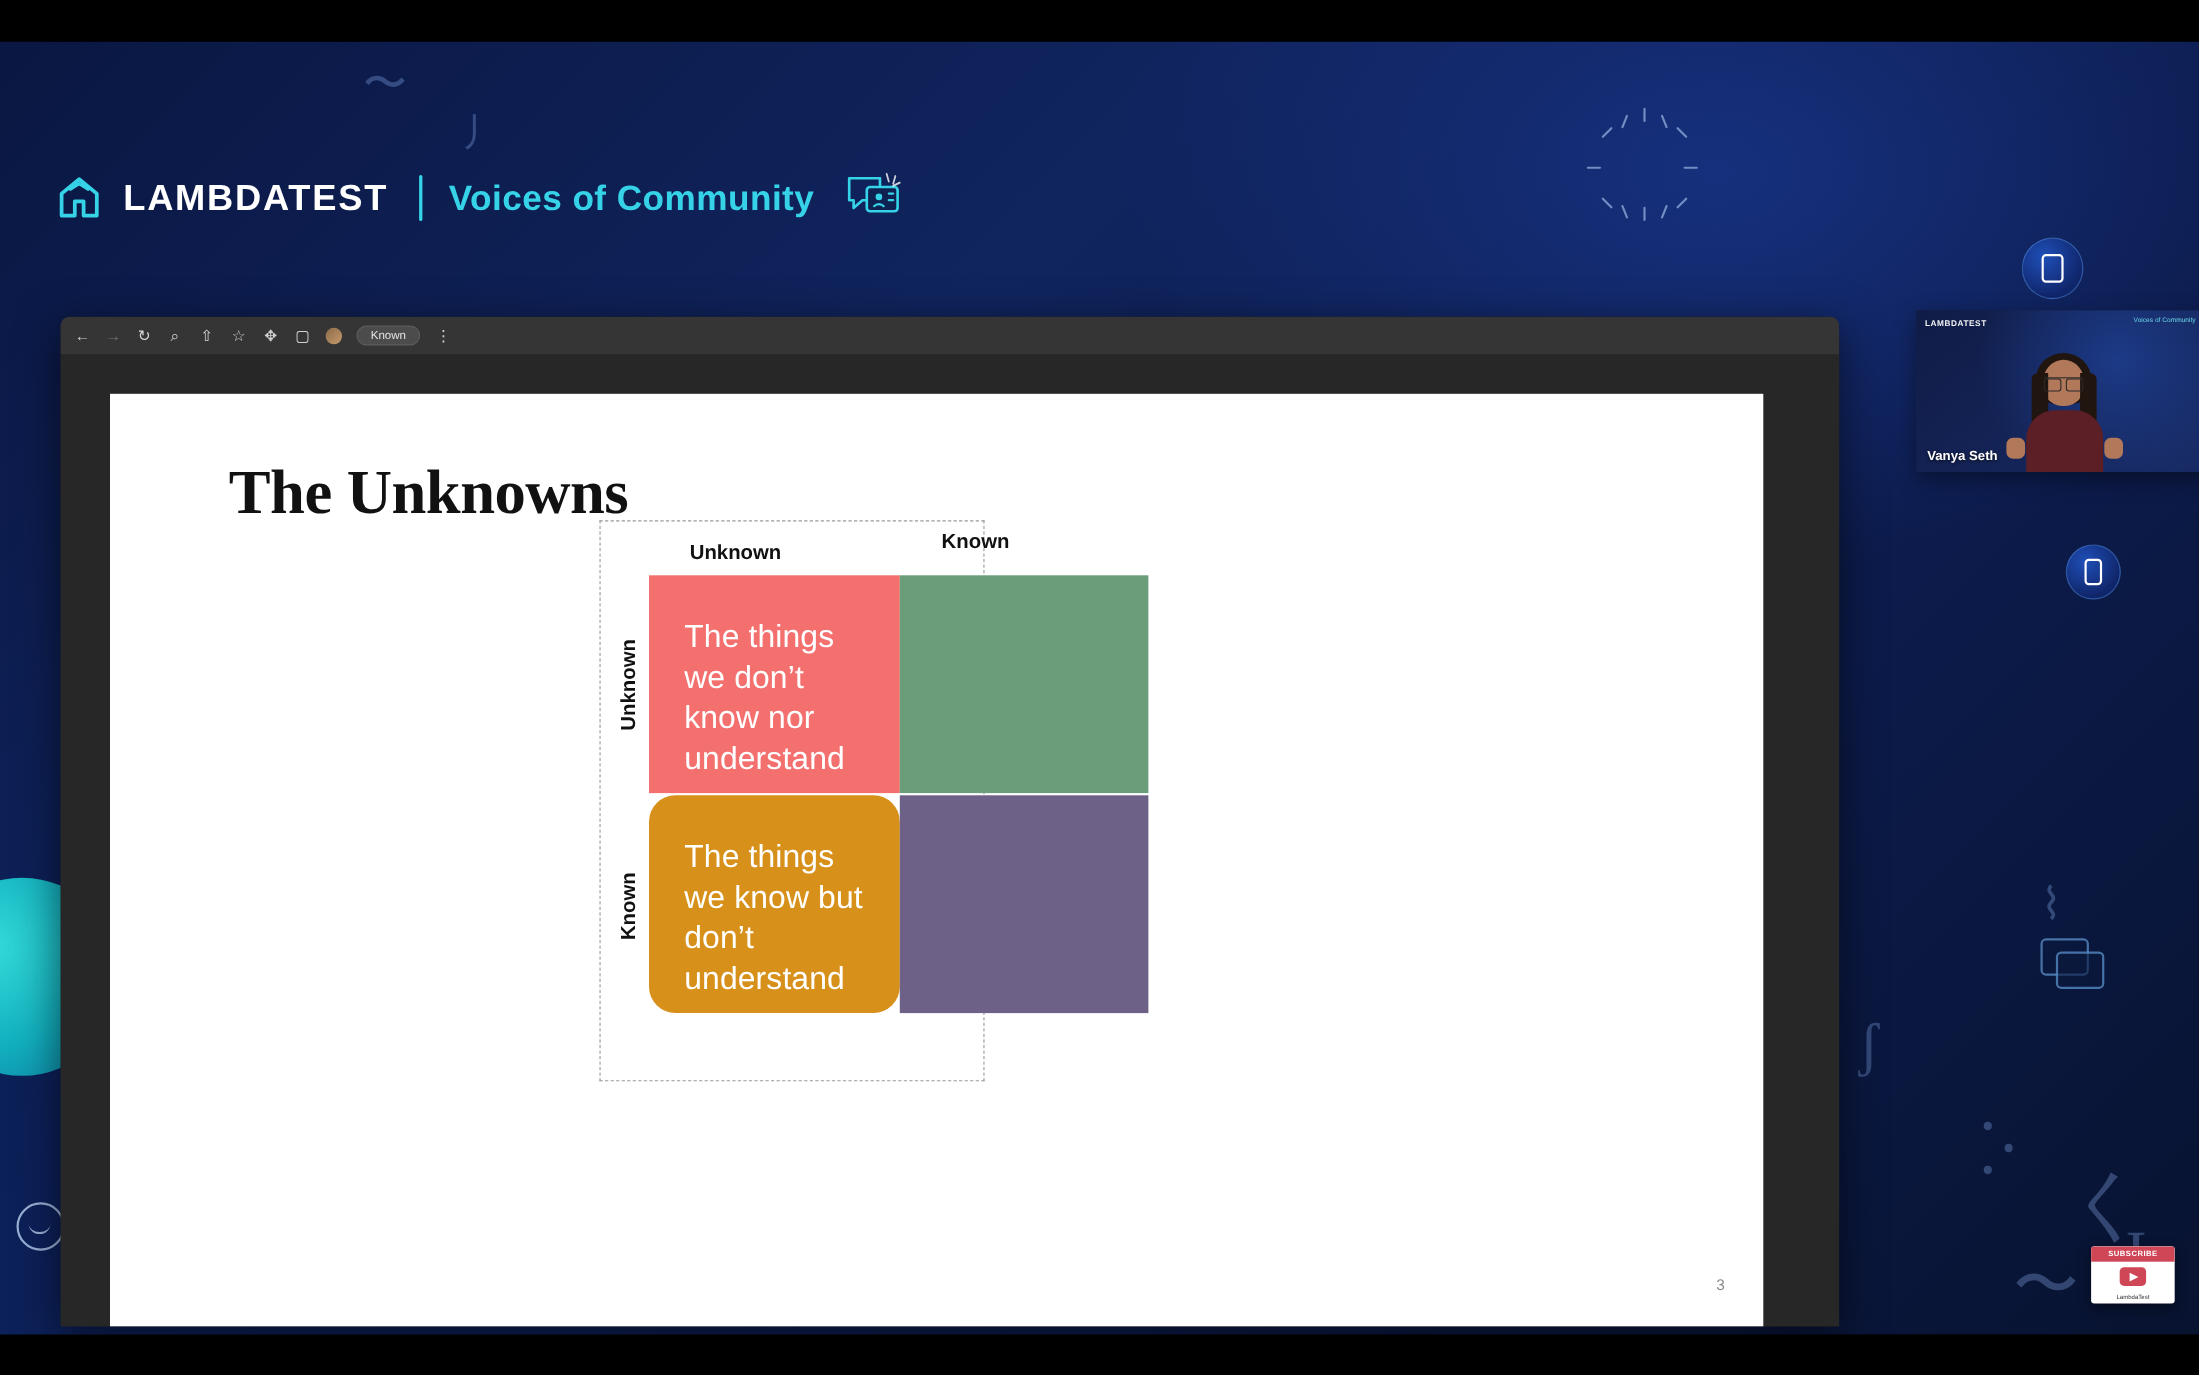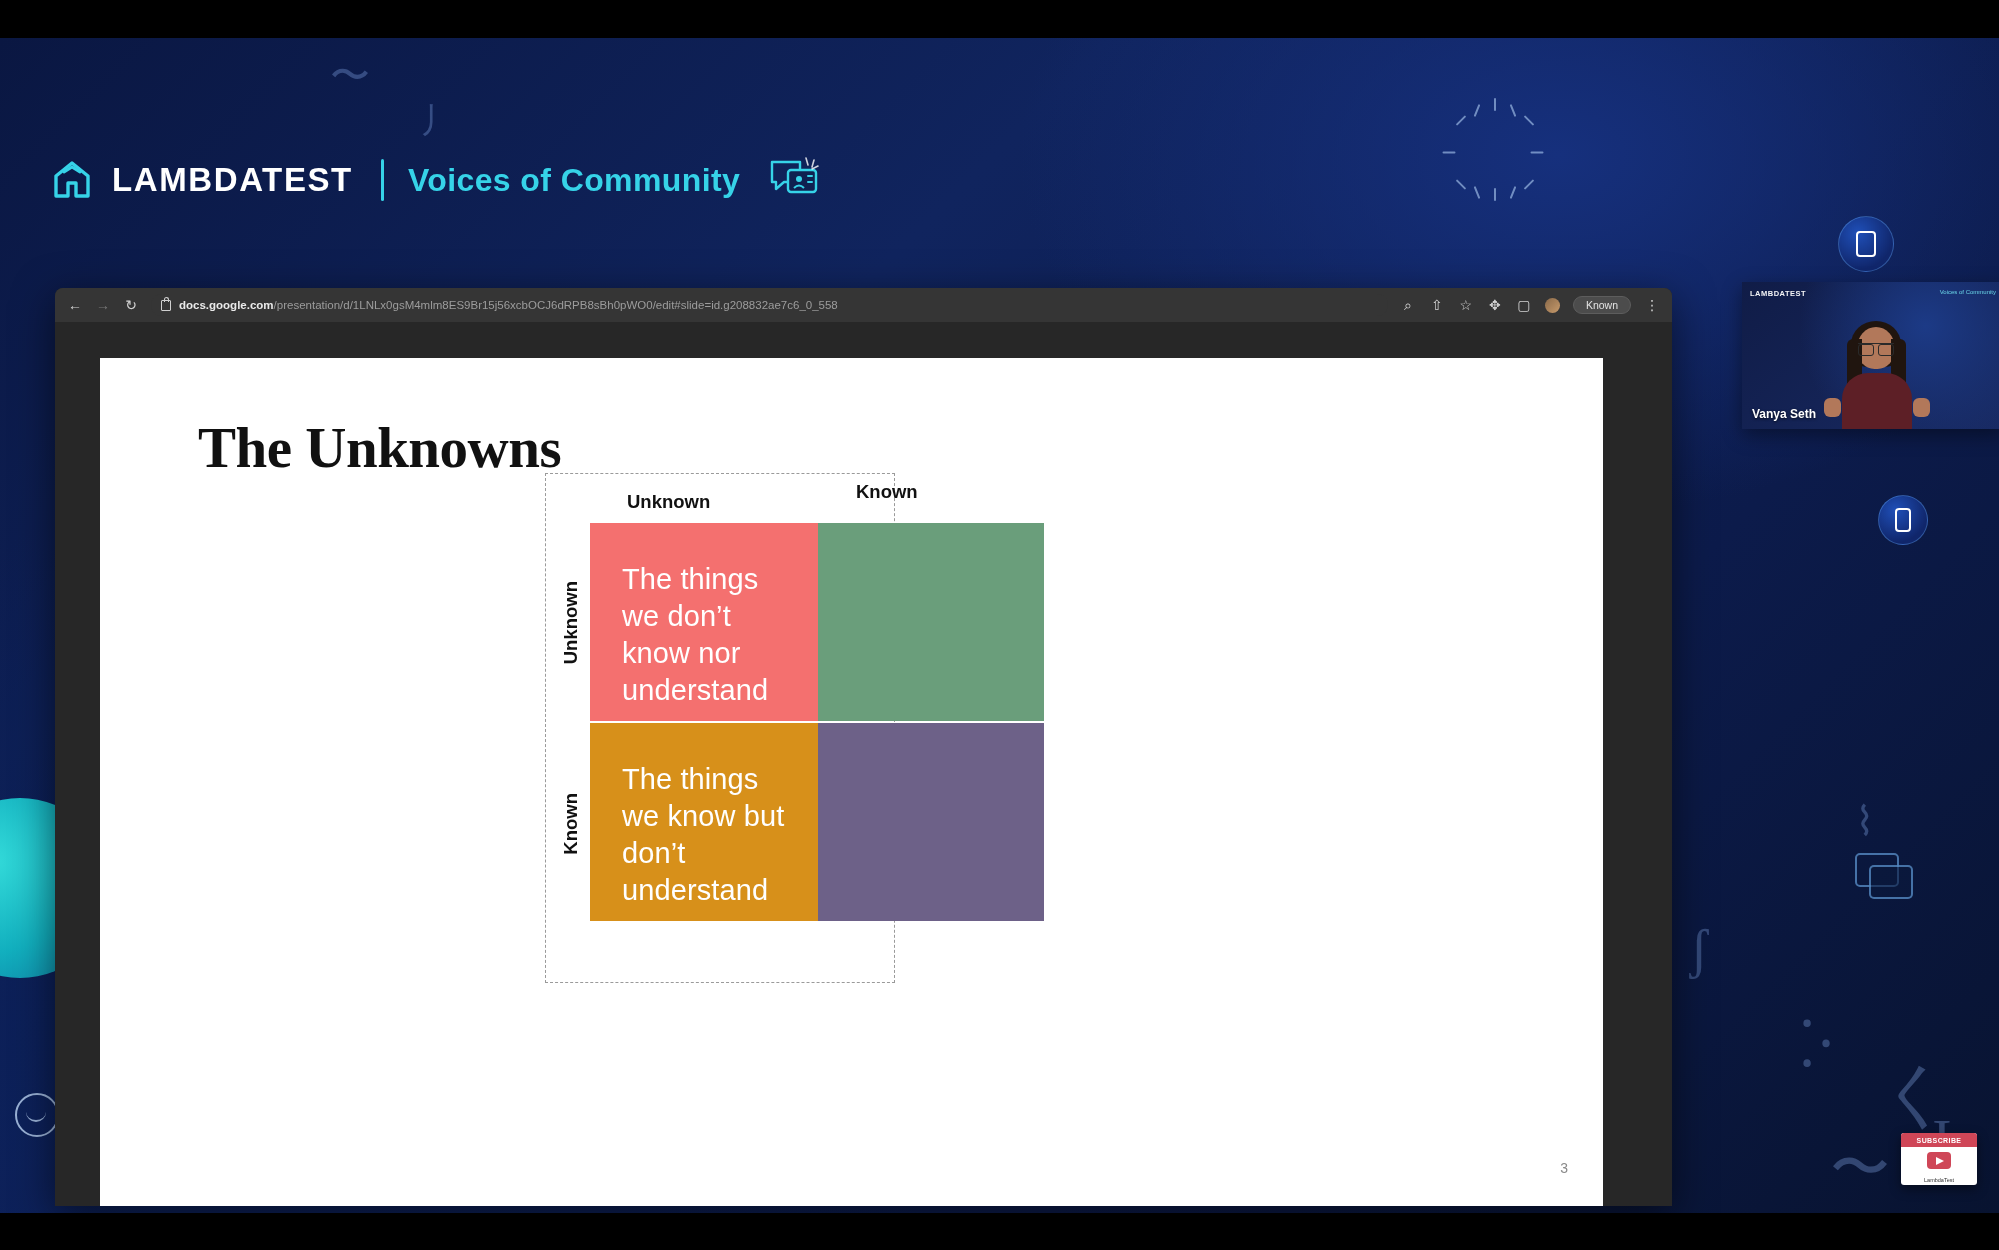--- a/index.html
+++ b/index.html
@@ -266,21 +266,21 @@
   .slide {
     position: absolute;
     left: 45px;
     top: 70px;
     width: 1503px;
     height: 848px;
     background: #ffffff;
   }
   .slide-title {
     position: absolute;
-    left: 98px;
+    left: 108px;
     top: 57px;
     font-family: "Liberation Serif", serif;
     font-weight: bold;
     font-size: 57px;
     color: #111111;
     letter-spacing: -0.5px;
   }
   .slide-num {
     position: absolute;
     right: 35px;
@@ -328,21 +328,21 @@
     position: absolute;
     box-sizing: border-box;
     padding: 38px 30px 0 32px;
     font-size: 29px;
     line-height: 1.28;
     color: #ffffff;
     letter-spacing: 0.1px;
   }
   .cell.tl { left: 45px;  top: 50px;  width: 228px; height: 198px; }
   .cell.tr { left: 273px; top: 50px;  width: 226px; height: 198px; }
-  .cell.bl { left: 45px;  top: 250px; width: 228px; height: 198px; }
+  .cell.bl { left: 45px;  top: 250px; width: 228px; height: 198px; border-radius: 24px; }
   .cell.br { left: 273px; top: 250px; width: 226px; height: 198px; }
 
   
   .speaker {
     position: absolute;
     left: 1742px;
     top: 244px;
     width: 262px;
     height: 147px;
     background: #14204a;
@@ -580,24 +580,20 @@
     <div class="dev-icon" style="left:1878px; top:457px; width:48px; height:48px;">
       <span class="glyph" style="width:12px; height:20px;"></span>
     </div>
 
     <div class="browser">
 
       <div class="omnibar">
         <span class="nav-ico">←</span>
         <span class="nav-ico dim">→</span>
         <span class="nav-ico">↻</span>
-        <div class="url-wrap">
-          <span class="lock-ico"></span>
-          <span class="url-text"><b>docs.google.com</b><span>/presentation/d/1LNLx0gsM4mlm8ES9Br15j56xcbOCJ6dRPB8sBh0pWO0/edit#slide=id.g208832ae7c6_0_558</span></span>
-        </div>
         <div class="omni-right">
           <span class="nav-ico">⌕</span>
           <span class="nav-ico">⇧</span>
           <span class="nav-ico">☆</span>
           <span class="nav-ico">✥</span>
           <span class="nav-ico">▢</span>
           <span class="avatar-chip"></span>
           <span class="update-btn">Known</span>
           <span class="nav-ico">⋮</span>
         </div>

